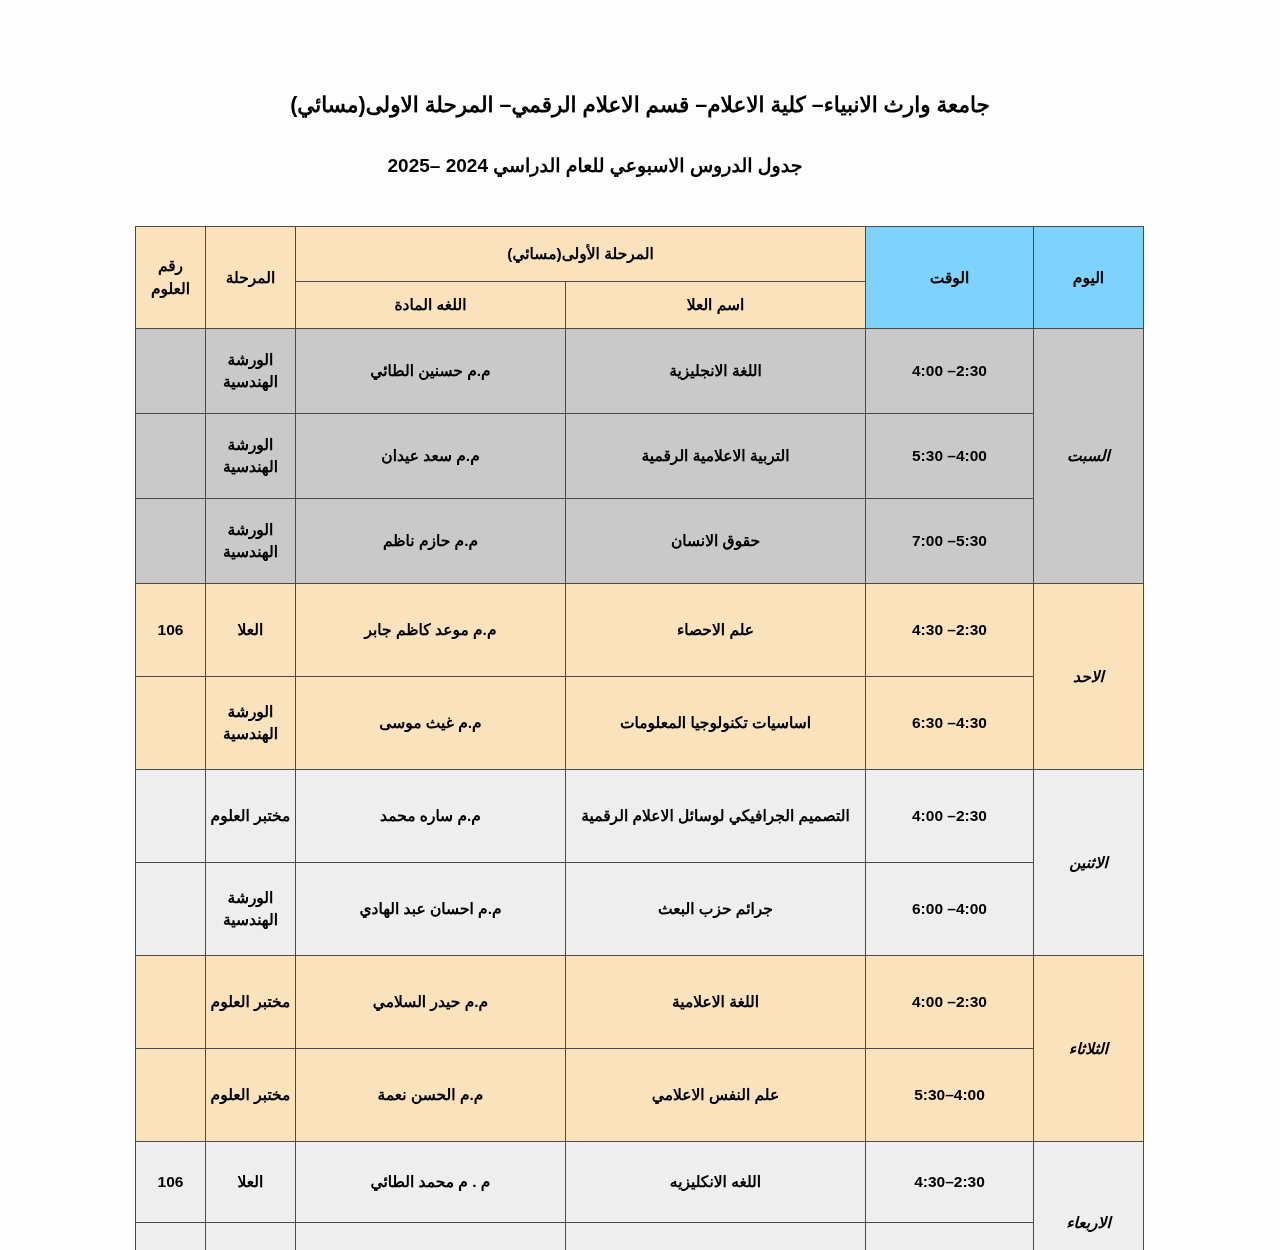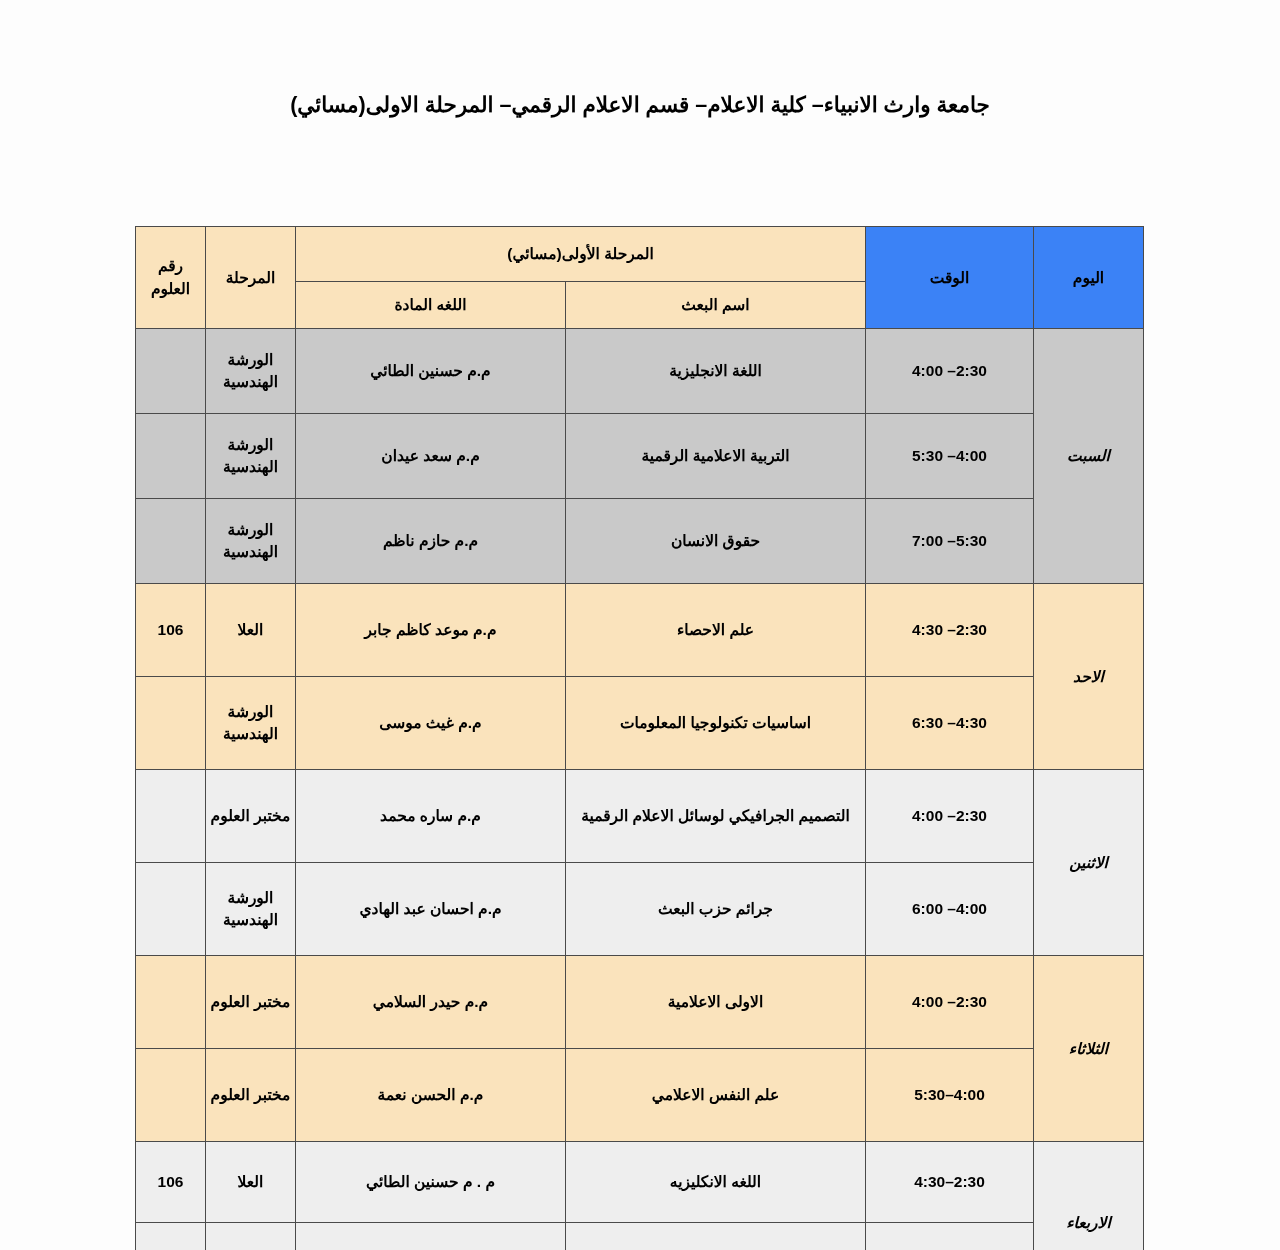--- a/index.html
+++ b/index.html
@@ -72,21 +72,21 @@
     background: #fae3bc;
     height: 46px;
     font-size: 16px;
   }
   .hdr-sub {
     background: #fae3bc;
     height: 38px;
     font-size: 15px;
   }
   .hdr-day, .hdr-time {
-    background: #3b82f6;
+    background: #7dd3fc;
   }
   .row-gray td { background: #c9c9c9; }
   .row-orange td { background: #fae3bc; }
   .row-light td { background: #eeeeee; }
   .cell-day {
     font-size: 16.5px;
     font-style: italic;
   }
   .two-line {
     line-height: 1.45;
@@ -97,20 +97,21 @@
   .num { font-size: 17px; }
   .stage-head { font-size: 16.5px; }
 </style>
 </head>
 <body>
 
 <div class="page">
 
   <div class="title-block">
     <div class="doc-title">جامعة وارث الانبياء– كلية الاعلام– قسم الاعلام الرقمي– المرحلة الاولى(مسائي)</div>
+    <div class="doc-subtitle">جدول الدروس الاسبوعي للعام الدراسي 2024 –2025</div>
   </div>
 
   <div class="table-wrap">
     <table class="sched">
       <colgroup>
         <col class="c-day">
         <col class="c-time">
         <col class="c-subj">
         <col class="c-teach">
         <col class="c-bldg">
@@ -118,21 +119,21 @@
       </colgroup>
       <thead>
         <tr>
           <td class="hdr hdr-day" rowspan="2">اليوم</td>
           <td class="hdr hdr-time" rowspan="2">الوقت</td>
           <td class="hdr stage-head" colspan="2">المرحلة الأولى(مسائي)</td>
           <td class="hdr" rowspan="2">المرحلة</td>
           <td class="hdr two-line" rowspan="2">رقم العلوم</td>
         </tr>
         <tr>
-          <td class="hdr-sub">اسم البعث</td>
+          <td class="hdr-sub">اسم العلا</td>
           <td class="hdr-sub">اللغه المادة</td>
         </tr>
       </thead>
       <tbody>
 
         <tr class="row-gray">
           <td class="cell-day" rowspan="3">السبت</td>
           <td class="h-tall">2:30– 4:00</td>
           <td>اللغة الانجليزية</td>
           <td>م.م حسنين الطائي</td>
@@ -182,38 +183,38 @@
           <td class="h-big">4:00– 6:00</td>
           <td>جرائم حزب البعث</td>
           <td>م.م احسان عبد الهادي</td>
           <td class="two-line">الورشة الهندسية</td>
           <td class="num"></td>
         </tr>
 
         <tr class="row-orange">
           <td class="cell-day" rowspan="2">الثلاثاء</td>
           <td class="h-big">2:30– 4:00</td>
-          <td>الاولى الاعلامية</td>
+          <td>اللغة الاعلامية</td>
           <td>م.م حيدر السلامي</td>
           <td class="two-line">مختبر العلوم</td>
           <td class="num"></td>
         </tr>
         <tr class="row-orange">
           <td class="h-big">4:00–5:30</td>
           <td>علم النفس الاعلامي</td>
           <td>م.م الحسن نعمة</td>
           <td class="two-line">مختبر العلوم</td>
           <td class="num"></td>
         </tr>
 
         <tr class="row-light">
           <td class="cell-day" rowspan="2">الاربعاء</td>
           <td class="h-mid">2:30–4:30</td>
           <td>اللغه الانكليزيه</td>
-          <td>م . م حسنين الطائي</td>
+          <td>م . م محمد الطائي</td>
           <td>العلا</td>
           <td class="num">106</td>
         </tr>
         <tr class="row-light">
           <td class="h-mid">4:30– 7:00</td>
           <td>الخبر والتقرير الالكتروني</td>
           <td>م.م أحمد اياد</td>
           <td class="two-line">مختبر العلوم</td>
           <td class="num"></td>
         </tr>

